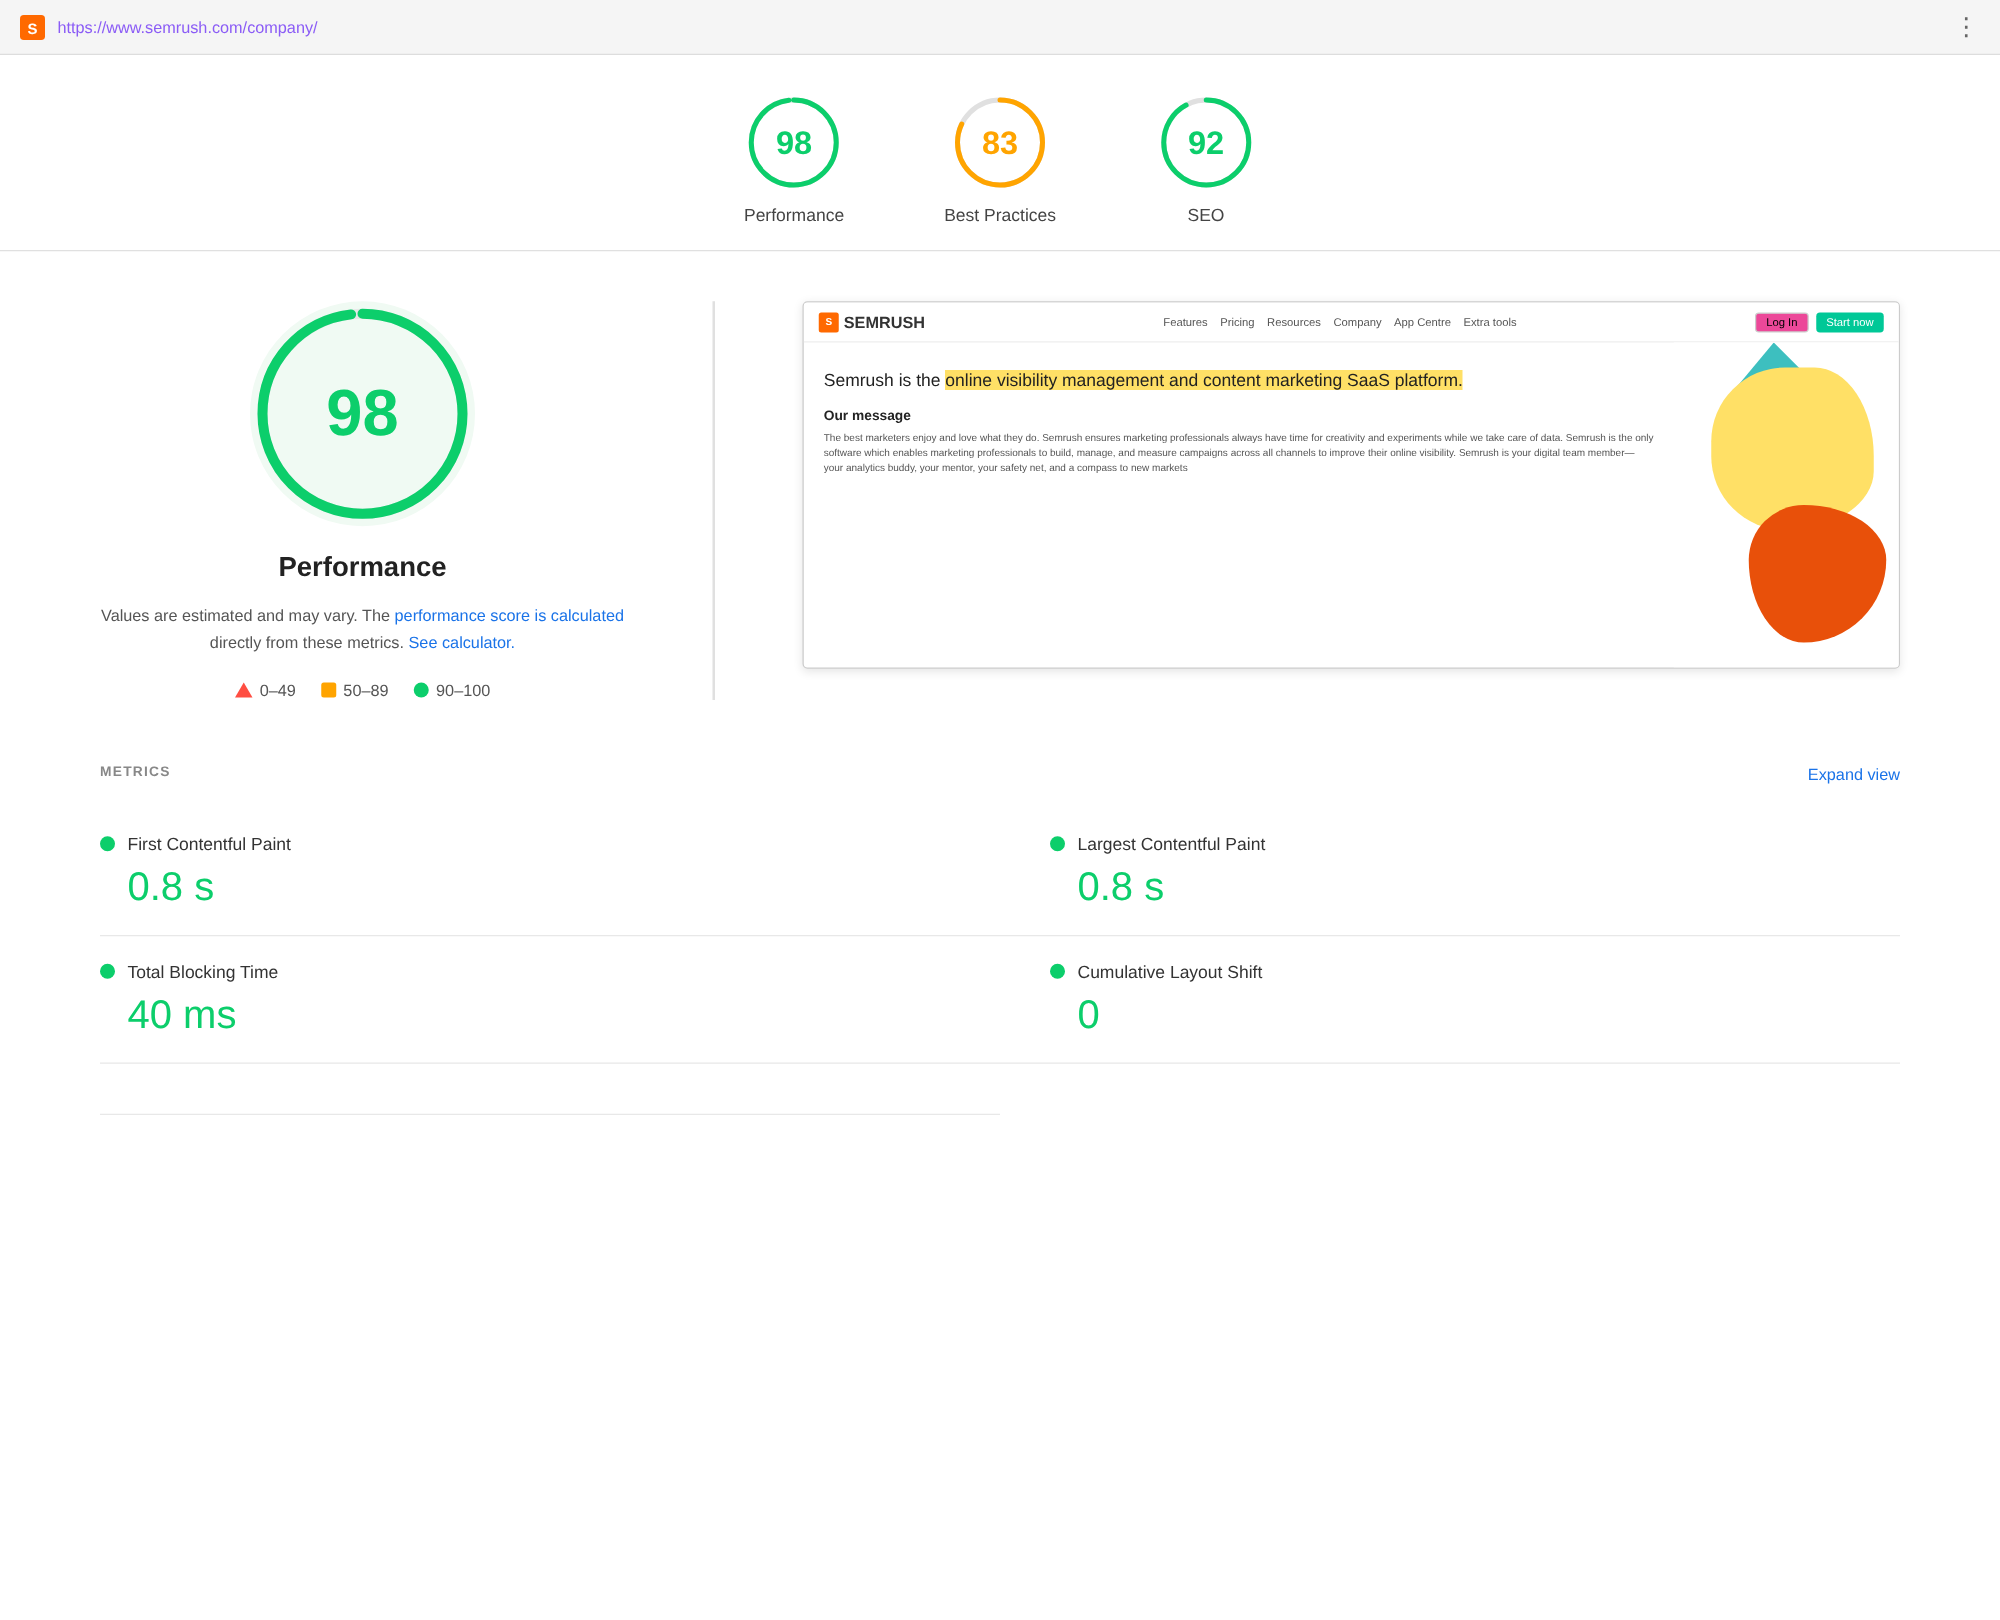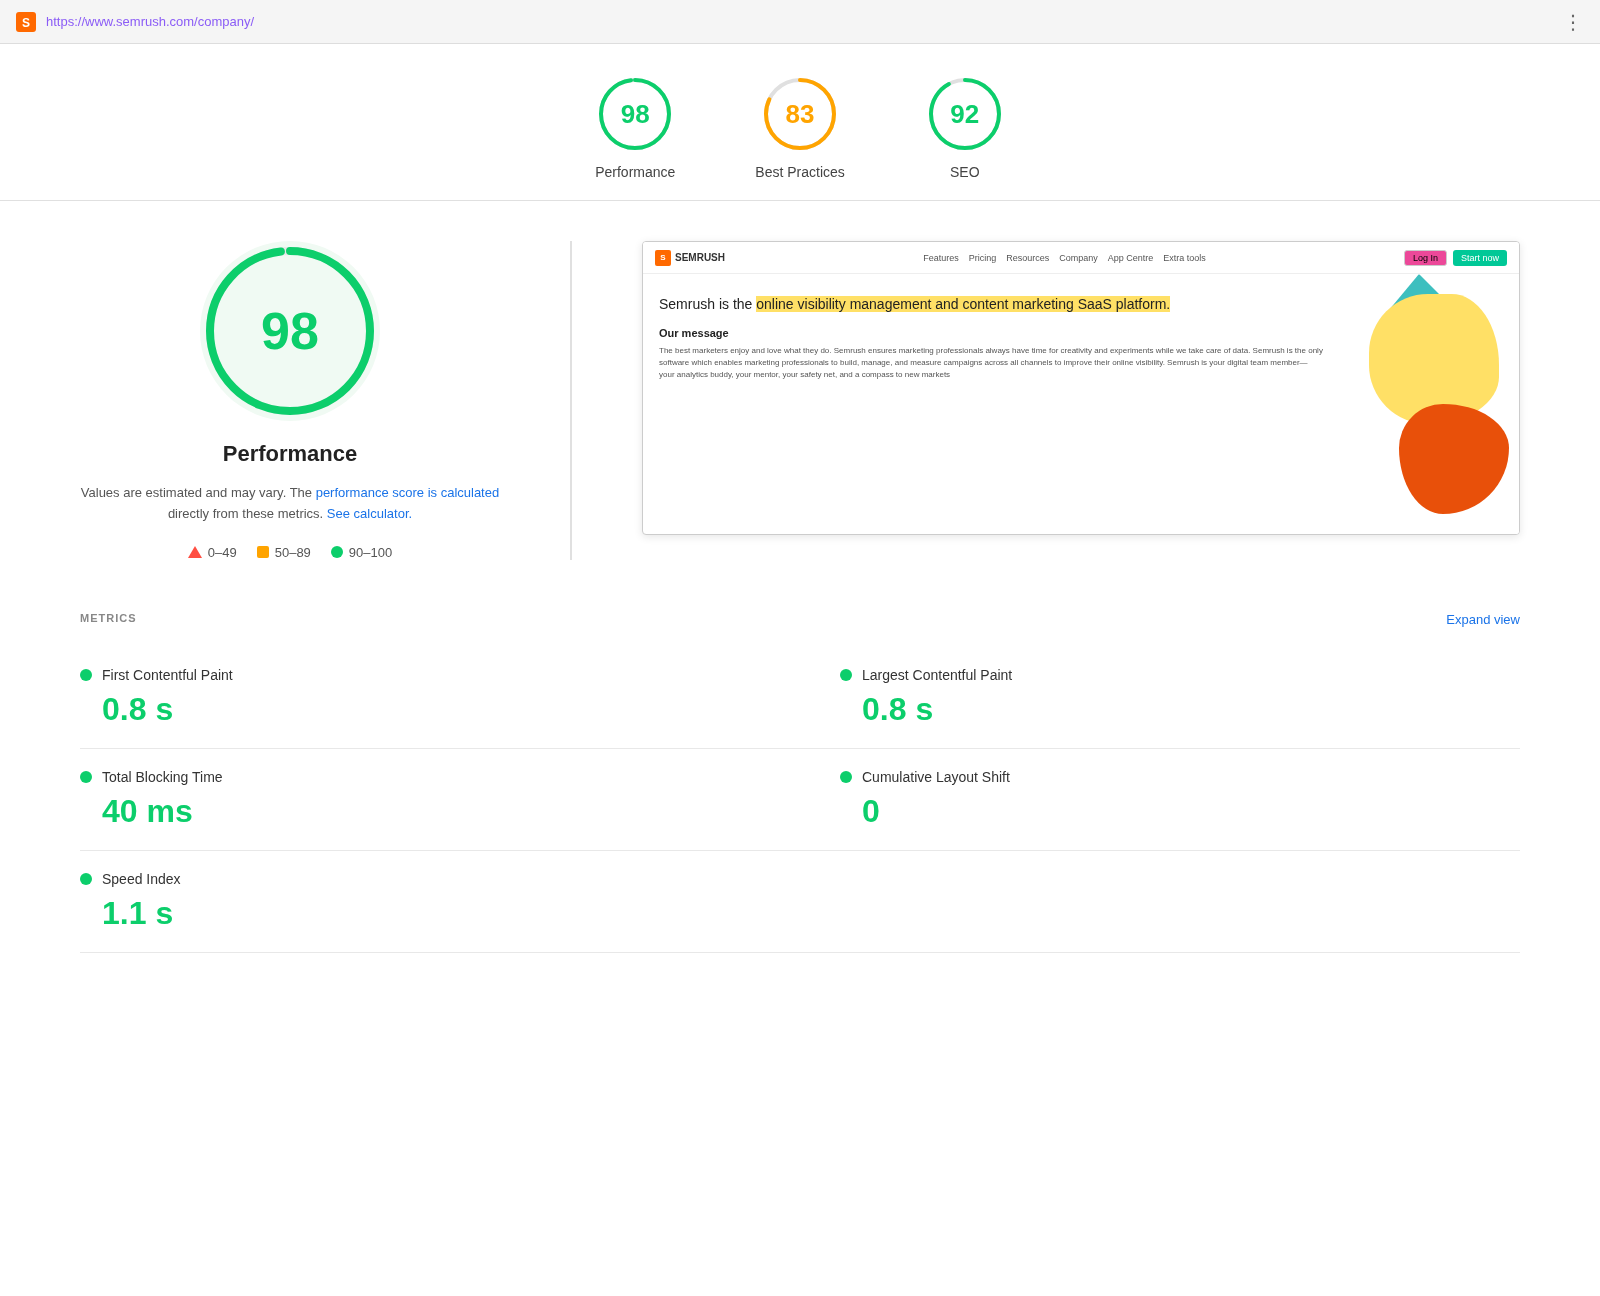--- a/index.html
+++ b/index.html
@@ -73,21 +73,21 @@
       border: 1px solid #ccc; border-radius: 4px; overflow: hidden;
       background: #fff; box-shadow: 0 2px 8px rgba(0,0,0,0.1);
     }
     .screenshot-topbar {
       background: #fff; border-bottom: 1px solid #eee; padding: 6px 12px;
       display: flex; align-items: center; justify-content: space-between;
       height: 32px;
     }
     .screenshot-logo { display: flex; align-items: center; gap: 4px; }
     .logo-icon { width: 16px; height: 16px; background: #ff6900; border-radius: 2px; display: flex; align-items: center; justify-content: center; color: white; font-size: 8px; font-weight: bold; }
-    .logo-text { font-size: 10px; font-weight: 700; color: #333; }
+    .logo-text { font-size: 13px; font-weight: 700; color: #333; }
     .nav-links { display: flex; gap: 10px; font-size: 9px; color: #555; }
     .btn-login { background: #ec4899; border: 1px solid #ccc; border-radius: 3px; padding: 2px 8px; font-size: 9px; }
     .btn-start { background: #00c897; color: white; border: none; border-radius: 3px; padding: 2px 8px; font-size: 9px; }
 
     .screenshot-body { display: flex; min-height: 260px; }
     .screenshot-text { flex: 1; padding: 20px 16px; }
     .screenshot-headline { font-size: 14px; font-weight: 400; color: #222; line-height: 1.5; margin-bottom: 12px; }
     .screenshot-highlight { background: #ffe066; }
     .screenshot-subhead { font-size: 11px; font-weight: 700; color: #222; margin-bottom: 6px; }
     .screenshot-body-text { font-size: 8px; color: #555; line-height: 1.5; }
@@ -123,21 +123,21 @@
     .expand-view { font-size: 13px; color: #1a73e8; cursor: pointer; }
 
     .metrics-grid { display: grid; grid-template-columns: 1fr 1fr; gap: 0; }
     .metric-item {
       padding: 20px 16px 20px 0; border-bottom: 1px solid #e8e8e8;
     }
     .metric-item:nth-child(even) { padding-left: 40px; }
     .metric-header { display: flex; align-items: center; gap: 10px; margin-bottom: 8px; }
     .metric-dot { width: 12px; height: 12px; background: #0cce6b; border-radius: 50%; flex-shrink: 0; }
     .metric-name { font-size: 14px; color: #333; }
-    .metric-value { font-size: 32px; font-weight: 700; color: #0cce6b; padding-left: 22px; }
+    .metric-value { font-size: 32px; font-weight: 400; color: #0cce6b; padding-left: 22px; }
   </style>
 </head>
 <body>
 
 <div class="browser-bar">
   <div class="browser-bar-left">
     <svg class="browser-favicon" width="20" height="20" viewBox="0 0 20 20">
       <rect width="20" height="20" rx="3" fill="#ff6900"></rect>
       <text x="10" y="15" text-anchor="middle" fill="white" font-size="12" font-weight="bold">S</text>
     </svg>
@@ -287,24 +287,17 @@
     </div>
 
     <div class="metric-item">
       <div class="metric-header">
         <div class="metric-dot"></div>
         <span class="metric-name">Cumulative Layout Shift</span>
       </div>
       <div class="metric-value">0</div>
     </div>
 
-    <div class="metric-item">
-      <div class="metric-header">
-        <div class="metric-dot"></div>
-        <span class="metric-name">Speed Index</span>
-      </div>
-      <div class="metric-value">1.1 s</div>
-    </div>
 
     <div class="metric-item"></div>
 
   </div>
 </div>
 
 </body></html>

